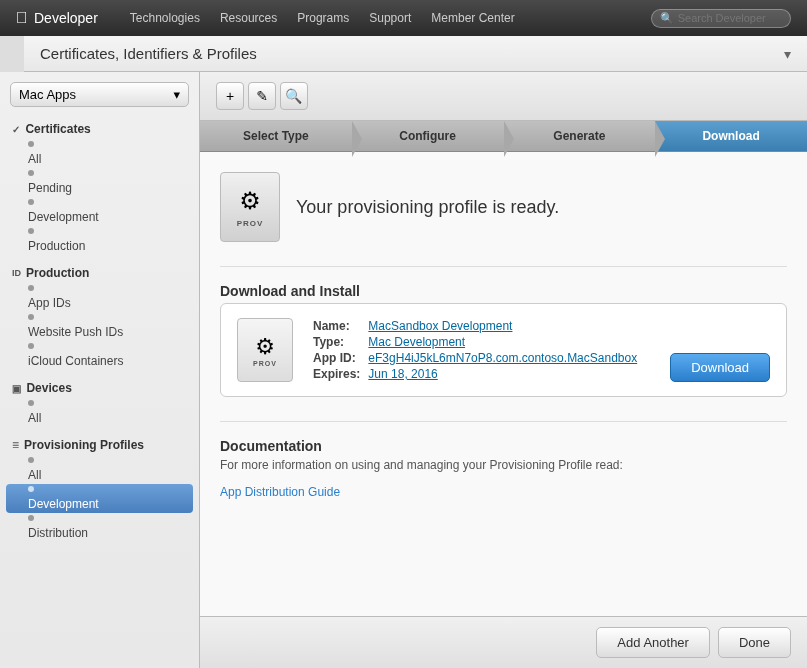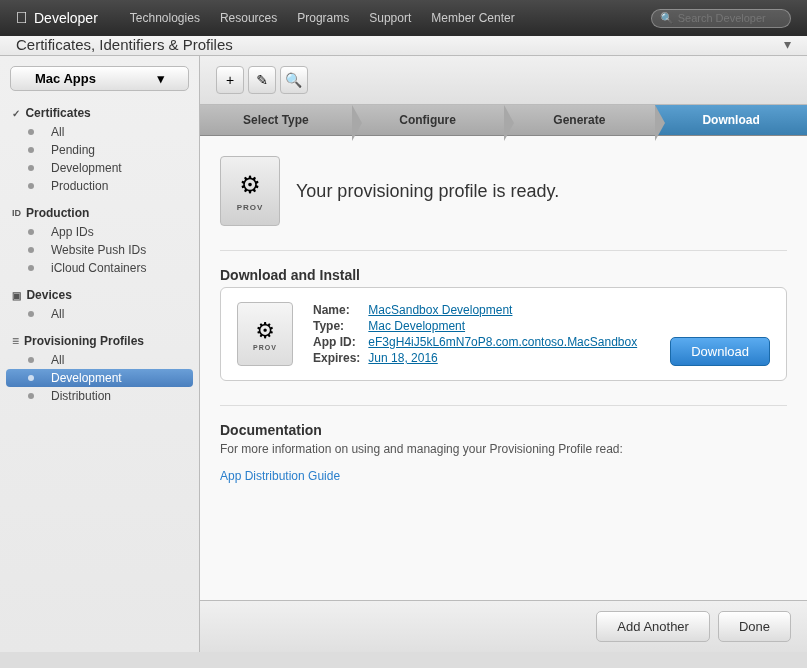--- a/index.html
+++ b/index.html
@@ -32,24 +32,26 @@
       display: flex; align-items: center; gap: 4px;
     }
     .search-box input {
       background: transparent; border: none; outline: none; color: #ccc; font-size: 11px; width: 110px;
     }
 
     
     .sub-header {
       background: linear-gradient(to bottom, #f5f5f5, #e8e8e8);
       border-bottom: 1px solid #bbb;
-      height: 20px;
-      display: flex;
+      height: 36px;
+      display: flex;
+      align-items: center;
       padding: 0 16px;
       justify-content: space-between;
+      margin-left: 24px;
     }
     .sub-header-title { font-size: 15px; font-weight: 500; color: #333; }
     .sub-header-arrow { color: #666; font-size: 14px; }
 
     
     .main-layout { display: flex; height: calc(668px - 36px - 36px); }
 
     
     .sidebar {
       width: 200px;
@@ -57,43 +59,43 @@
       border-right: 1px solid #bbb;
       padding: 10px 0;
       flex-shrink: 0;
       overflow-y: auto;
     }
     .sidebar-dropdown {
       margin: 0 10px 12px 10px;
       background: linear-gradient(to bottom, #fff, #e0e0e0);
       border: 1px solid #bbb;
       border-radius: 5px;
-      padding: 4px 24px;
+      padding: 4px 8px;
       display: flex;
       align-items: center;
       justify-content: space-between;
       cursor: pointer;
       font-size: 13px;
-      font-weight: 700;
+      font-weight: 400;
       gap: 30px;
     }
     .sidebar-section { margin-bottom: 8px; }
     .sidebar-section-header {
       display: flex; align-items: center; gap: 5px;
       padding: 3px 12px;
       font-size: 12px; font-weight: 600; color: #333;
       cursor: pointer;
     }
     .sidebar-section-icon { font-size: 10px; color: #555; }
     .sidebar-item {
       padding: 2px 12px 2px 28px;
       font-size: 12px;
       color: #444;
       cursor: pointer;
-      display: flex; align-items: center; gap: 17px;
+      display: flex; gap: 5px; flex-direction: column;
     }
     .sidebar-item.active {
       background: linear-gradient(to bottom, #6a9fd8, #4a7fbe);
       color: white;
       border-radius: 4px;
       margin: 0 6px;
       padding-left: 22px;
     }
     .sidebar-item .dot {
       width: 6px; height: 6px; border-radius: 50%; background: #999; flex-shrink: 0;

